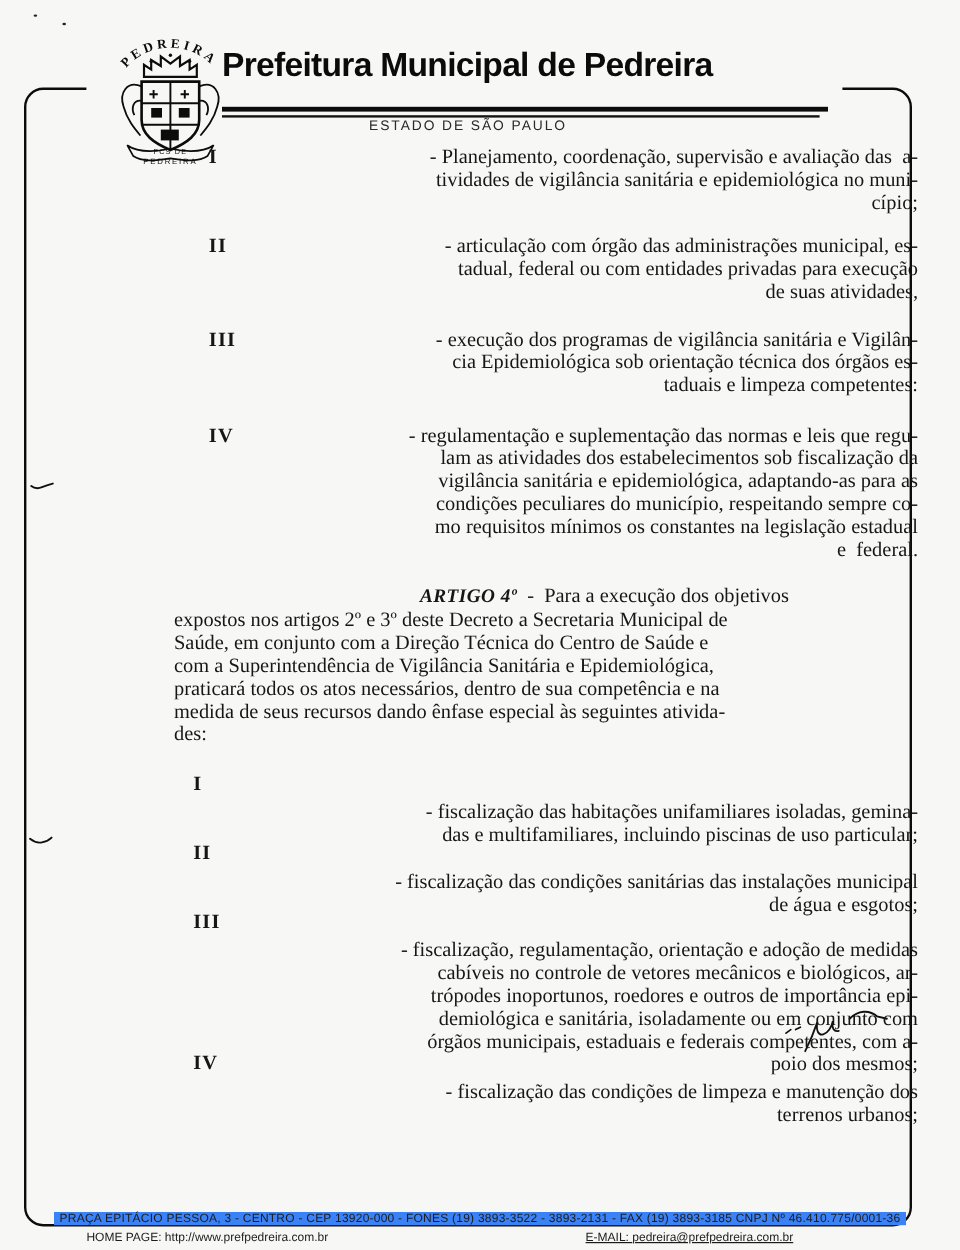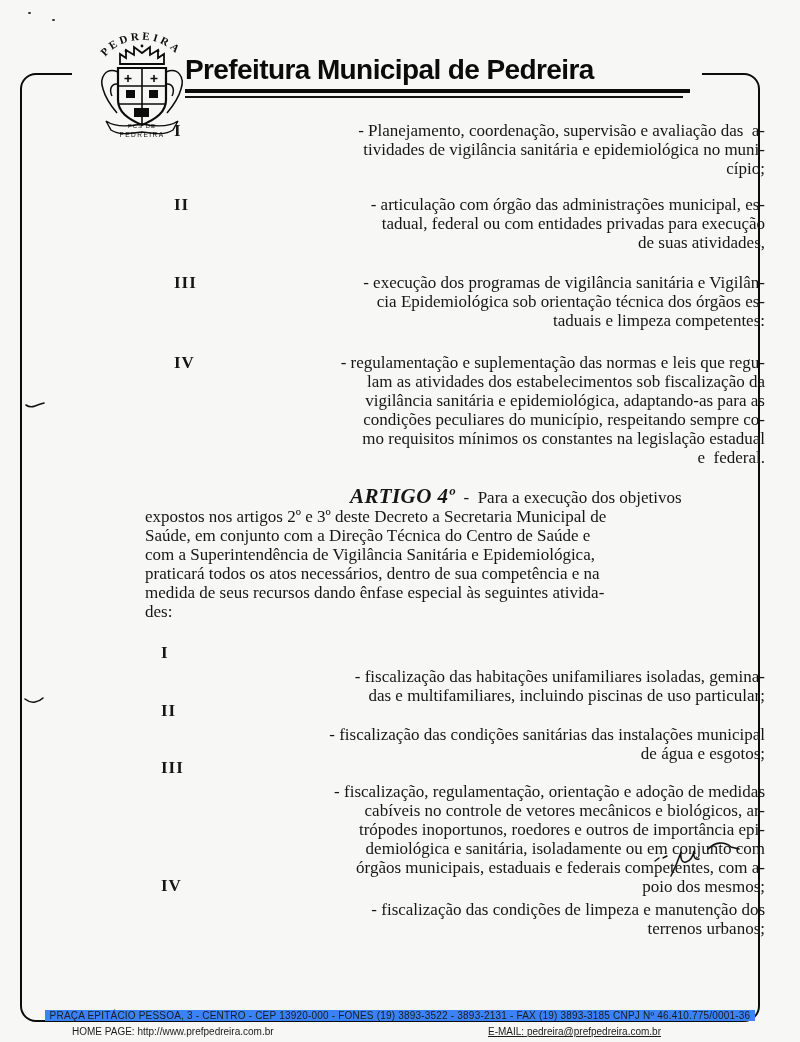--- a/index.html
+++ b/index.html
@@ -9,21 +9,21 @@
   }
   
   .frame{
     position:absolute;left:20px;top:73px;width:736px;height:945px;
     border:2.5px solid #0c0c0c;border-radius:16px;
   }
   .patch-top{position:absolute;left:196px;top:66px;width:506px;height:14px;background:#f7f7f5;}
   
   .emblem{position:absolute;left:72px;top:22px;width:140px;height:118px;background:#f7f7f5;}
   .title{
-    position:absolute;left:185px;top:54px;width:520px;
+    position:absolute;left:185px;top:38px;width:520px;
     font-family:"Liberation Sans", sans-serif;font-weight:bold;
     font-size:28px;letter-spacing:-0.6px;color:#0b0b0b;white-space:pre;
   }
   .ul-thick{position:absolute;left:185px;top:89px;width:505px;height:4px;background:#0c0c0c;}
   .ul-thin{position:absolute;left:185px;top:96px;width:498px;height:1.6px;background:#141414;}
   .subtitle{
     position:absolute;left:200px;top:99px;width:380px;text-align:center;
     font-family:"Liberation Sans", sans-serif;font-size:11.5px;letter-spacing:1.6px;color:#2a2a2a;
     white-space:pre;
   }
@@ -33,21 +33,21 @@
   .l1 .roman{left:29px;}
   .l2 .roman{left:16px;}
   .itext{white-space:pre;text-align:right;}
   .l1 .itext{padding-left:117px;text-indent:-12px;}
   .l1.tight .itext{padding-left:102px;text-indent:-14px;}
   .l2 .itext{padding-left:101px;text-indent:-14px;margin-top:24px;}
   .artigo{
     position:absolute;left:145px;top:487px;width:620px;
     line-height:19px;font-size:17px;white-space:pre;text-indent:205px;
   }
-  .artigo .alabel{font-weight:bold;font-style:italic;font-size:21px;letter-spacing:0.4px;}
+  .artigo .alabel{font-weight:bold;font-style:italic;font-size:16px;letter-spacing:0.4px;}
   
   .footer1{
     position:absolute;left:36px;right:36px;top:1010px;text-align:center;
     font-family:"Liberation Sans", sans-serif;font-size:10px;color:#1c1c1c;white-space:nowrap;
   }
   .footer1 span{background:#3b82f6;padding:0 5px;letter-spacing:0.2px;}
   .footer2{
     position:absolute;left:0;top:1026px;width:800px;
     font-family:"Liberation Sans", sans-serif;font-size:10px;color:#1c1c1c;white-space:nowrap;
   }
@@ -99,20 +99,21 @@
     <path d="M46,50 c-12,-5 -19,5 -15,17 c3,11 9,18 14,24 M46,62 c-7,-1 -9,6 -6,12" fill="none" stroke="#0c0c0c" stroke-width="1.5"></path>
     <path d="M94,50 c12,-5 19,5 15,17 c-3,11 -9,18 -14,24 M94,62 c7,-1 9,6 6,12" fill="none" stroke="#0c0c0c" stroke-width="1.5"></path>
     <path d="M34,99 c10,7 26,5 36,3 c10,2 26,4 36,-3 l-5,9 c-9,6 -22,3 -31,2 c-9,1 -22,4 -31,-2 z" fill="none" stroke="#0c0c0c" stroke-width="1.4"></path>
     <text x="70" y="106" text-anchor="middle" font-family="Liberation Sans, sans-serif" font-size="6" letter-spacing="1" fill="#0c0c0c">FCS DE</text>
     <text x="70" y="115" text-anchor="middle" font-family="Liberation Sans, sans-serif" font-size="6.5" letter-spacing="1.5" fill="#0c0c0c">PEDREIRA</text>
   </svg>
 
   <div class="title">Prefeitura Municipal de Pedreira</div>
   <div class="ul-thick"></div>
   <div class="ul-thin"></div>
+  <div class="subtitle">ESTADO DE SÃO PAULO</div>
 
   <div class="item l1" style="top:121px;">
     <span class="roman">I</span>
     <div class="itext">- Planejamento, coordenação, supervisão e avaliação das  a-
 tividades de vigilância sanitária e epidemiológica no muni-
 cípio;</div>
   </div>
   <div class="item l1" style="top:195px;">
     <span class="roman">II</span>
     <div class="itext">- articulação com órgão das administrações municipal, es-

